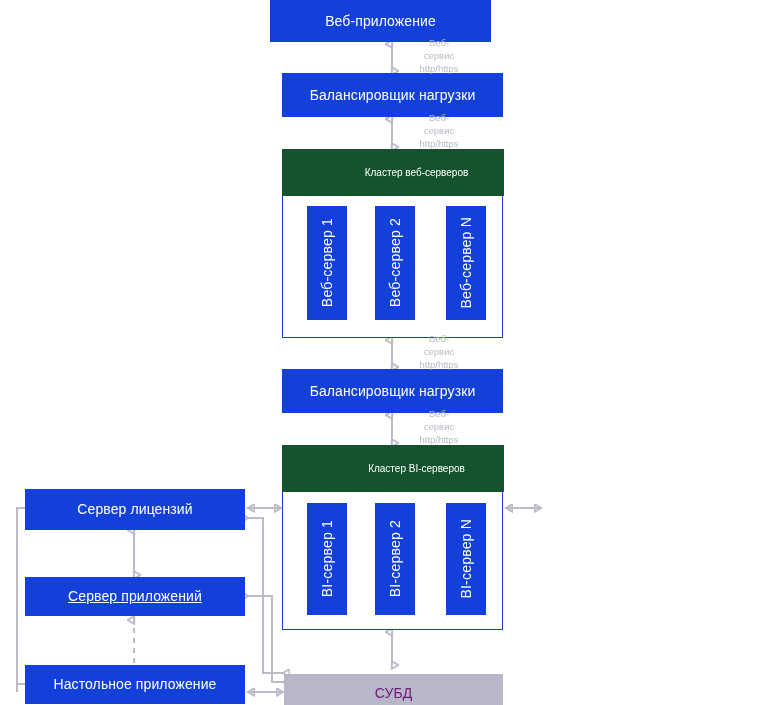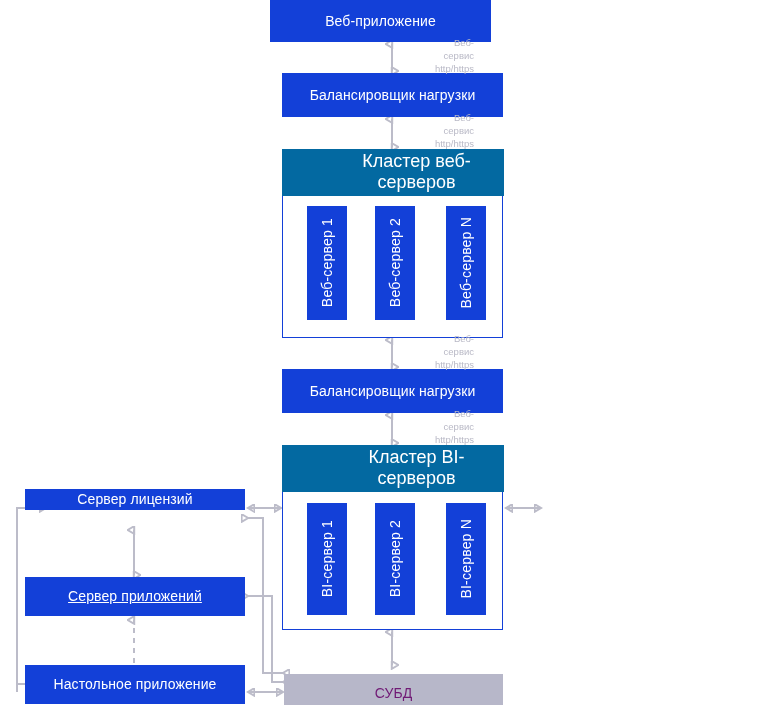--- a/index.html
+++ b/index.html
@@ -41,26 +41,26 @@
     background:#ffffff;
     border:1.5px solid #1340d8;
     z-index:2;
   }
   .cluster-header{
     position:absolute;
     left:-1.5px;
     top:-1.5px;
     right:-1.5px;
     height:47px;
-    background:#0369a1;
+    background:#14532d;
     color:#ffffff;
     display:flex;
     align-items:center;
     justify-content:center;
-    font-size:18px;
+    font-size:10px;
     text-align:center;
     padding-left:48px;
   }
   .vbox{
     position:absolute;
     box-sizing:border-box;
     background:#1340d8;
     color:#ffffff;
     z-index:3;
     display:flex;
@@ -73,21 +73,21 @@
     transform:rotate(180deg);
     font-size:14px;
     white-space:nowrap;
     letter-spacing:.2px;
   }
   .edge-label{
     position:absolute;
     color:#b9b9c6;
     font-size:9.5px;
     line-height:1.35;
-    text-align:right;
+    text-align:center;
     width:70px;
     z-index:4;
     pointer-events:none;
   }
   svg.links{
     position:absolute;
     left:0;top:0;
     width:761px;height:705px;
     z-index:1;
     overflow:visible;
@@ -190,21 +190,21 @@
   <div class="vbox" style="left:307px; top:503px; width:40px; height:112px;">
     <span>BI-сервер 1</span>
   </div>
   <div class="vbox" style="left:375px; top:503px; width:40px; height:112px;">
     <span>BI-сервер 2</span>
   </div>
   <div class="vbox" style="left:446px; top:503px; width:40px; height:112px;">
     <span>BI-сервер N</span>
   </div>
 
-  <div class="box" style="left:25px; top:489px; width:220px; height:21px;">Сервер лицензий</div>
+  <div class="box" style="left:25px; top:489px; width:220px; height:41px;">Сервер лицензий</div>
 
   <div class="box" style="left:25px; top:577px; width:220px; height:39px;text-decoration:underline;">Сервер приложений</div>
 
   <div class="box" style="left:25px; top:665px; width:220px; height:39px;">Настольное приложение</div>
 
 
   <div class="box gray" style="left:284px; top:666px; width:219px; height:38px;">СУБД</div>
 
 </div>
 

